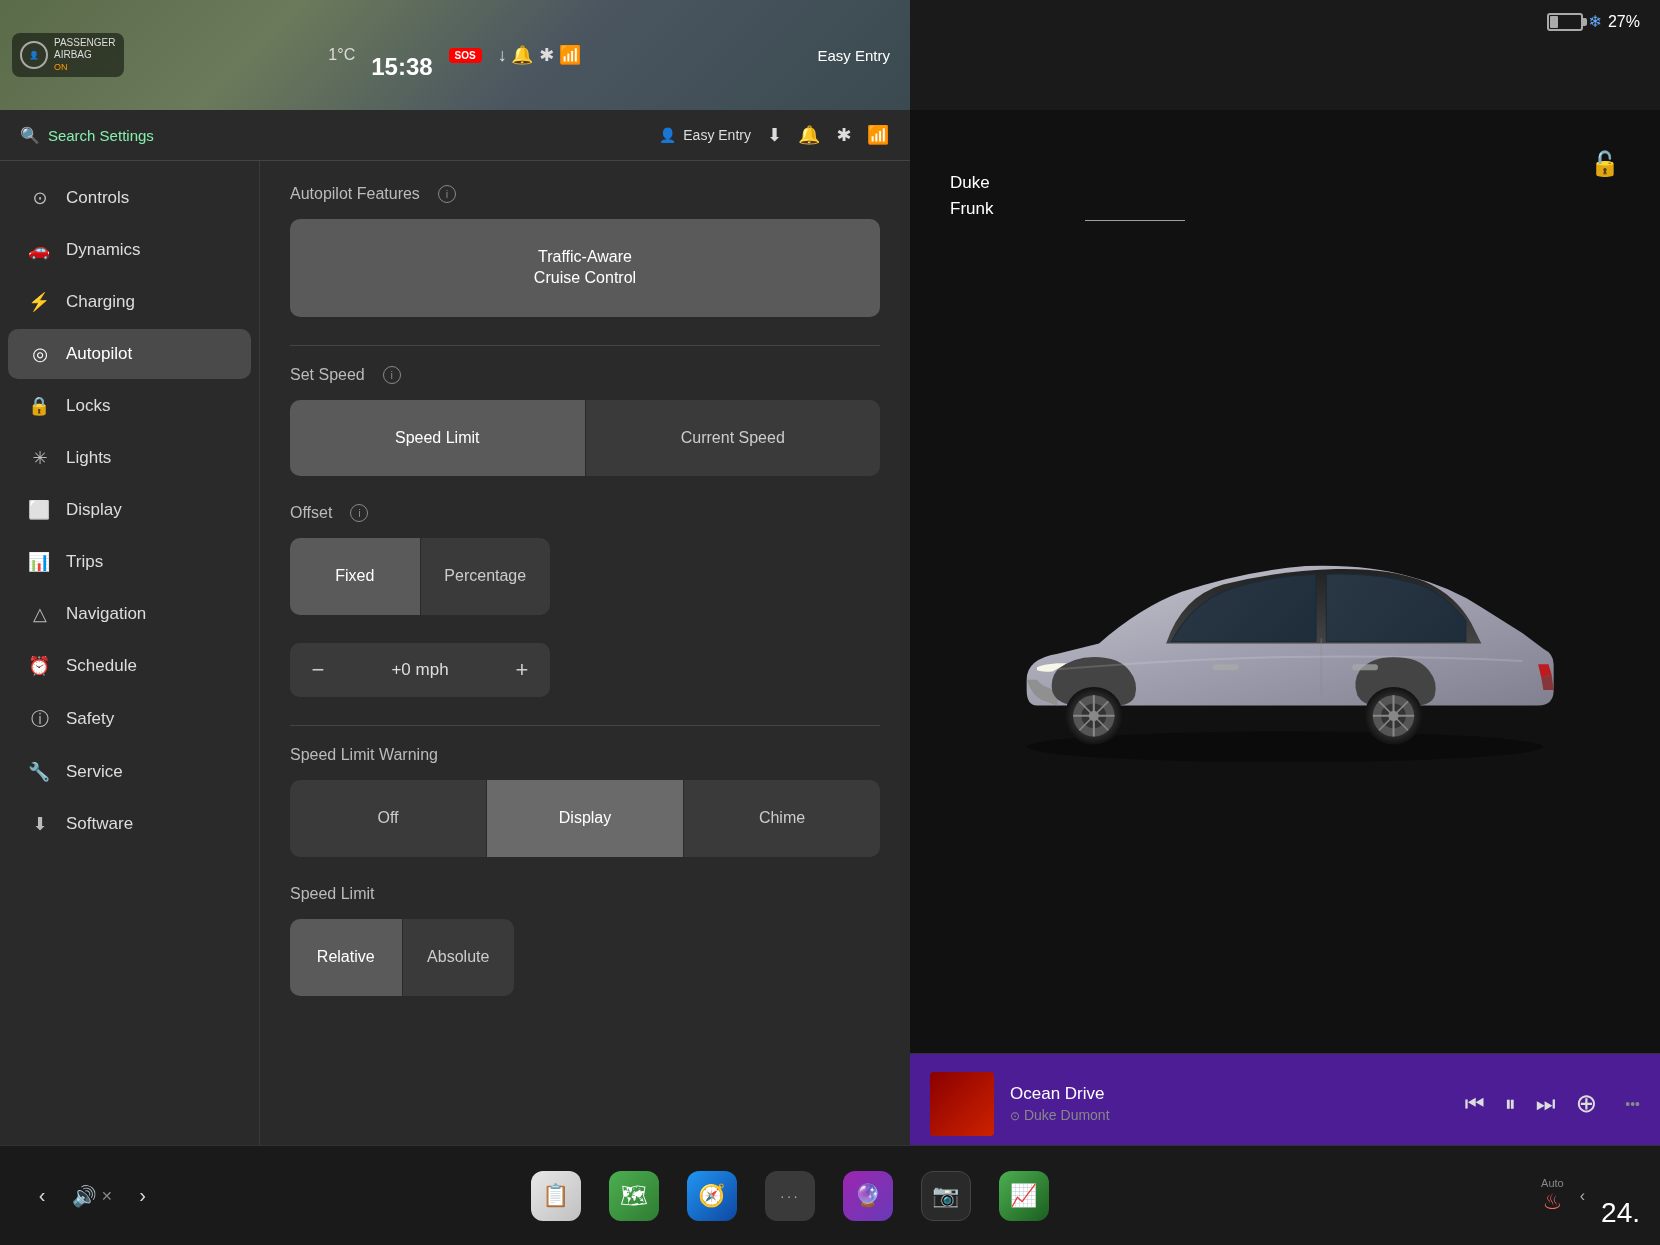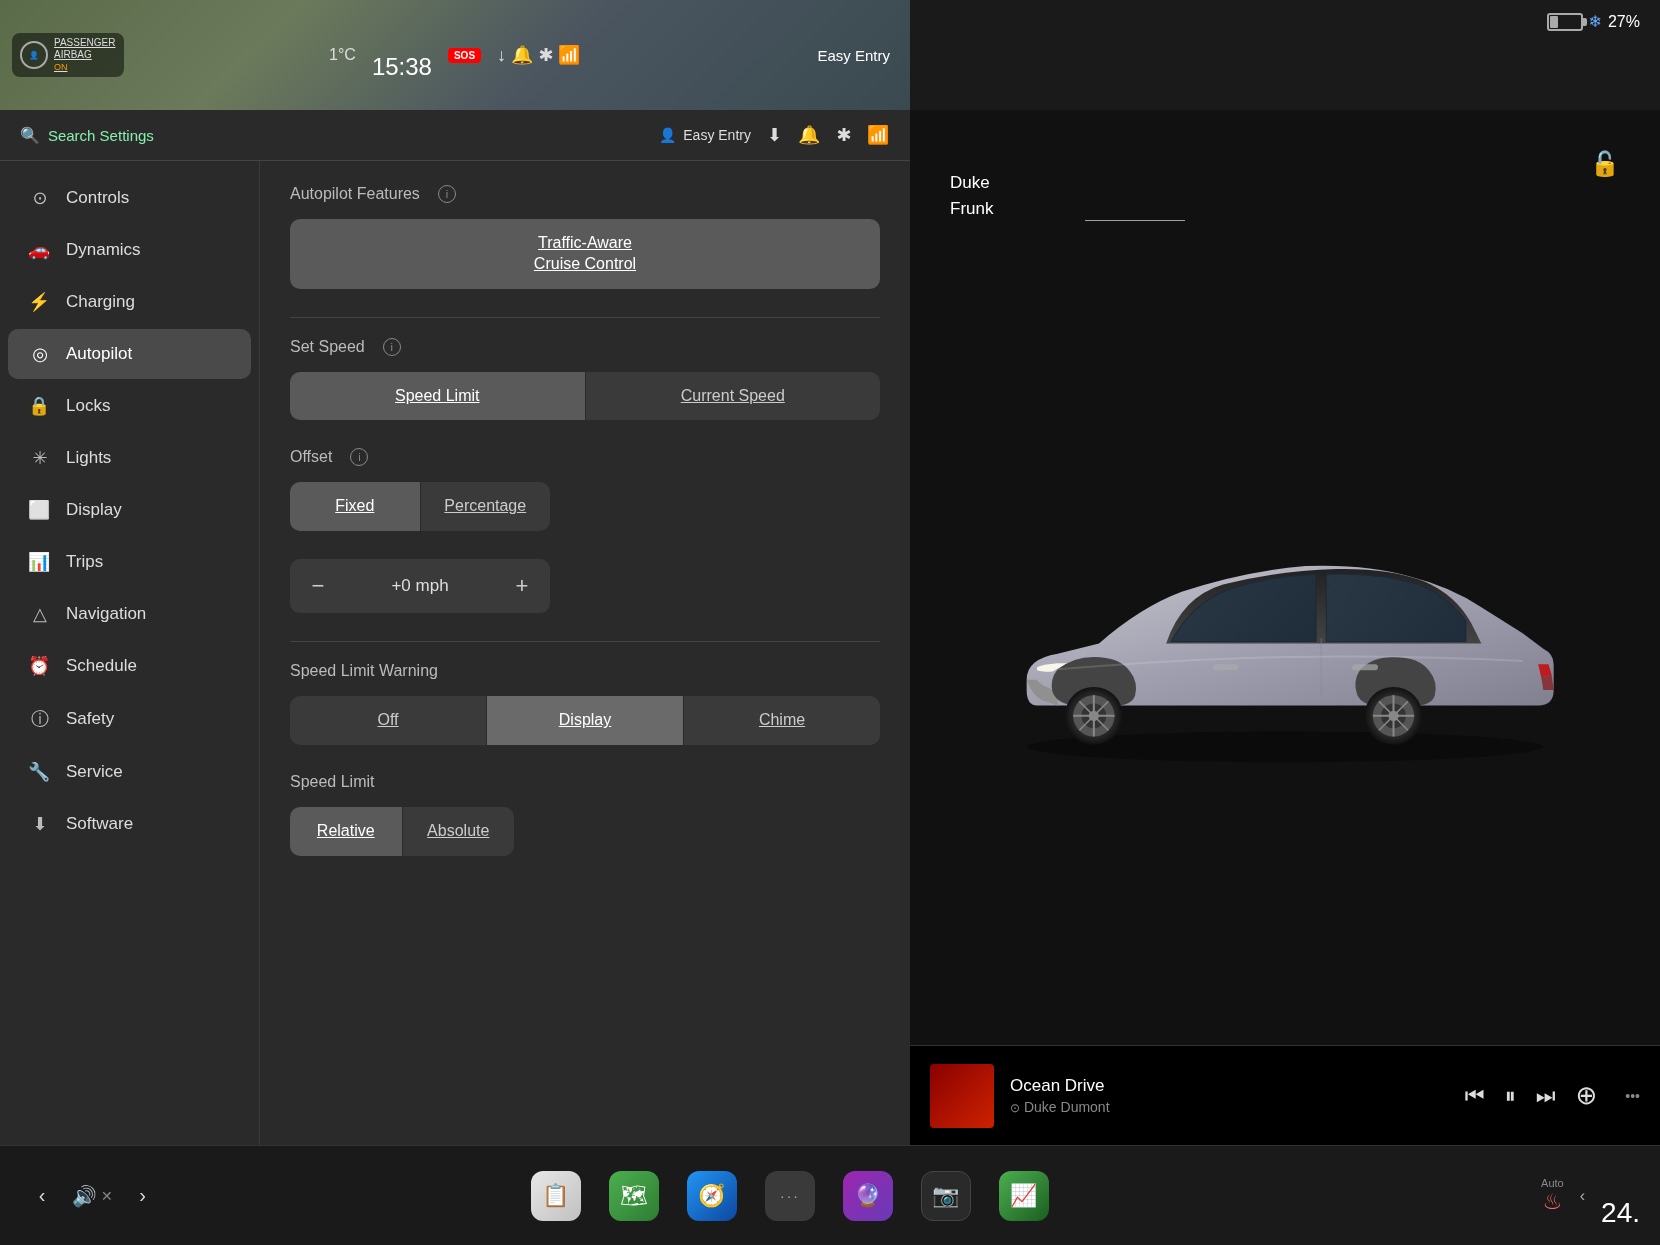--- a/index.html
+++ b/index.html
@@ -53,35 +53,34 @@
       display: flex;
       align-items: center;
       justify-content: center;
       font-size: 8px;
       color: #aaa;
     }
     .airbag-text {
       color: #ddd;
       font-size: 10px;
       line-height: 1.2;
-      text-decoration: underline;
     }
     .airbag-text span {
       color: #f90;
       font-size: 9px;
     }
     .map-center-info {
       display: flex;
       align-items: center;
       gap: 16px;
       color: white;
       font-size: 13px;
     }
     .map-temp { font-size: 16px; color: #ddd; }
-    .map-time { font-size: 24px; font-weight: 400; margin-top: 24px; }
+    .map-time { font-size: 24px; font-weight: 700; margin-top: 24px; }
     .map-sos {
       background: red;
       color: white;
       font-size: 10px;
       font-weight: bold;
       padding: 2px 6px;
       border-radius: 4px;
     }
 
     
@@ -249,30 +248,29 @@
 
     
     .btn-group {
       display: flex;
       gap: 0;
       border-radius: 10px;
       overflow: hidden;
     }
     .btn-option {
       flex: 1;
-      padding: 14px 20px;
+      padding: 28px 20px;
       background: #3a3a3a;
       color: #ccc;
       font-size: 16px;
       text-align: center;
       cursor: pointer;
       border: none;
       border-right: 1px solid #2a2a2a;
       line-height: 1.3;
-      text-decoration: underline;
     }
     .btn-option:last-child { border-right: none; }
     .btn-option.selected {
       background: #5a5a5a;
       color: white;
     }
     .btn-option.active-btn {
       background: #6a6a6a;
       color: white;
     }
@@ -319,25 +317,25 @@
       flex: 1;
       position: relative;
       display: flex;
       align-items: center;
       justify-content: center;
     }
 
     
     .music-player {
       position: absolute;
-      bottom: 100px;
+      bottom: 92px;
       right: 0;
       width: 750px;
       height: 100px;
-      background: #000000;
+      background: #4c1d95;
       border-top: 1px solid #333;
       display: flex;
       align-items: center;
       padding: 0 20px;
       gap: 16px;
     }
     .album-art {
       width: 64px; height: 64px;
       background: #8B0000;
       border-radius: 4px;

